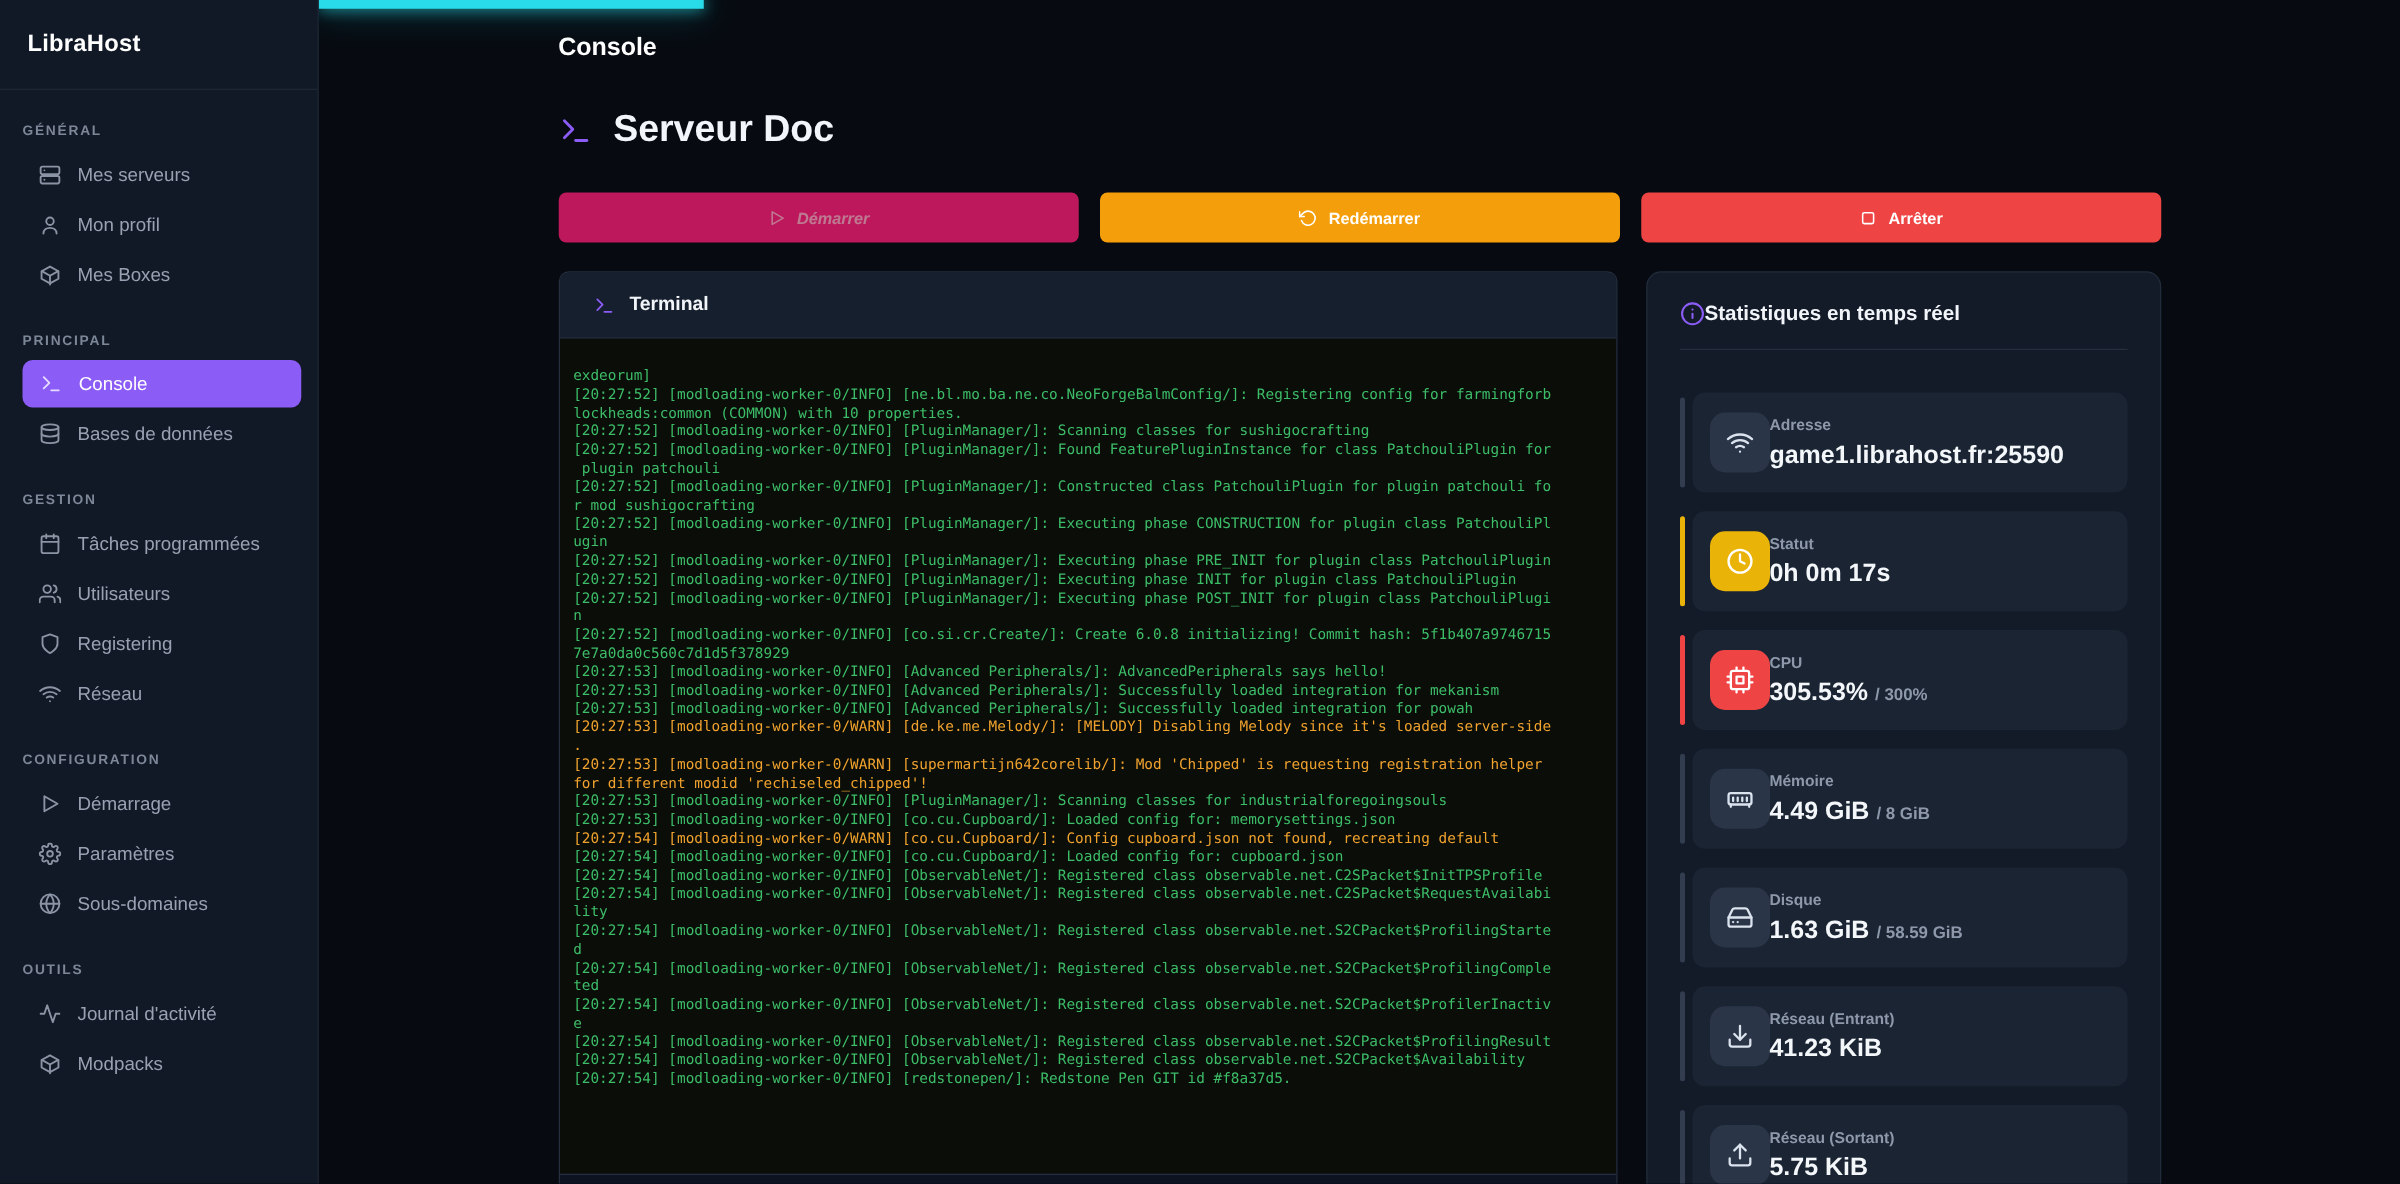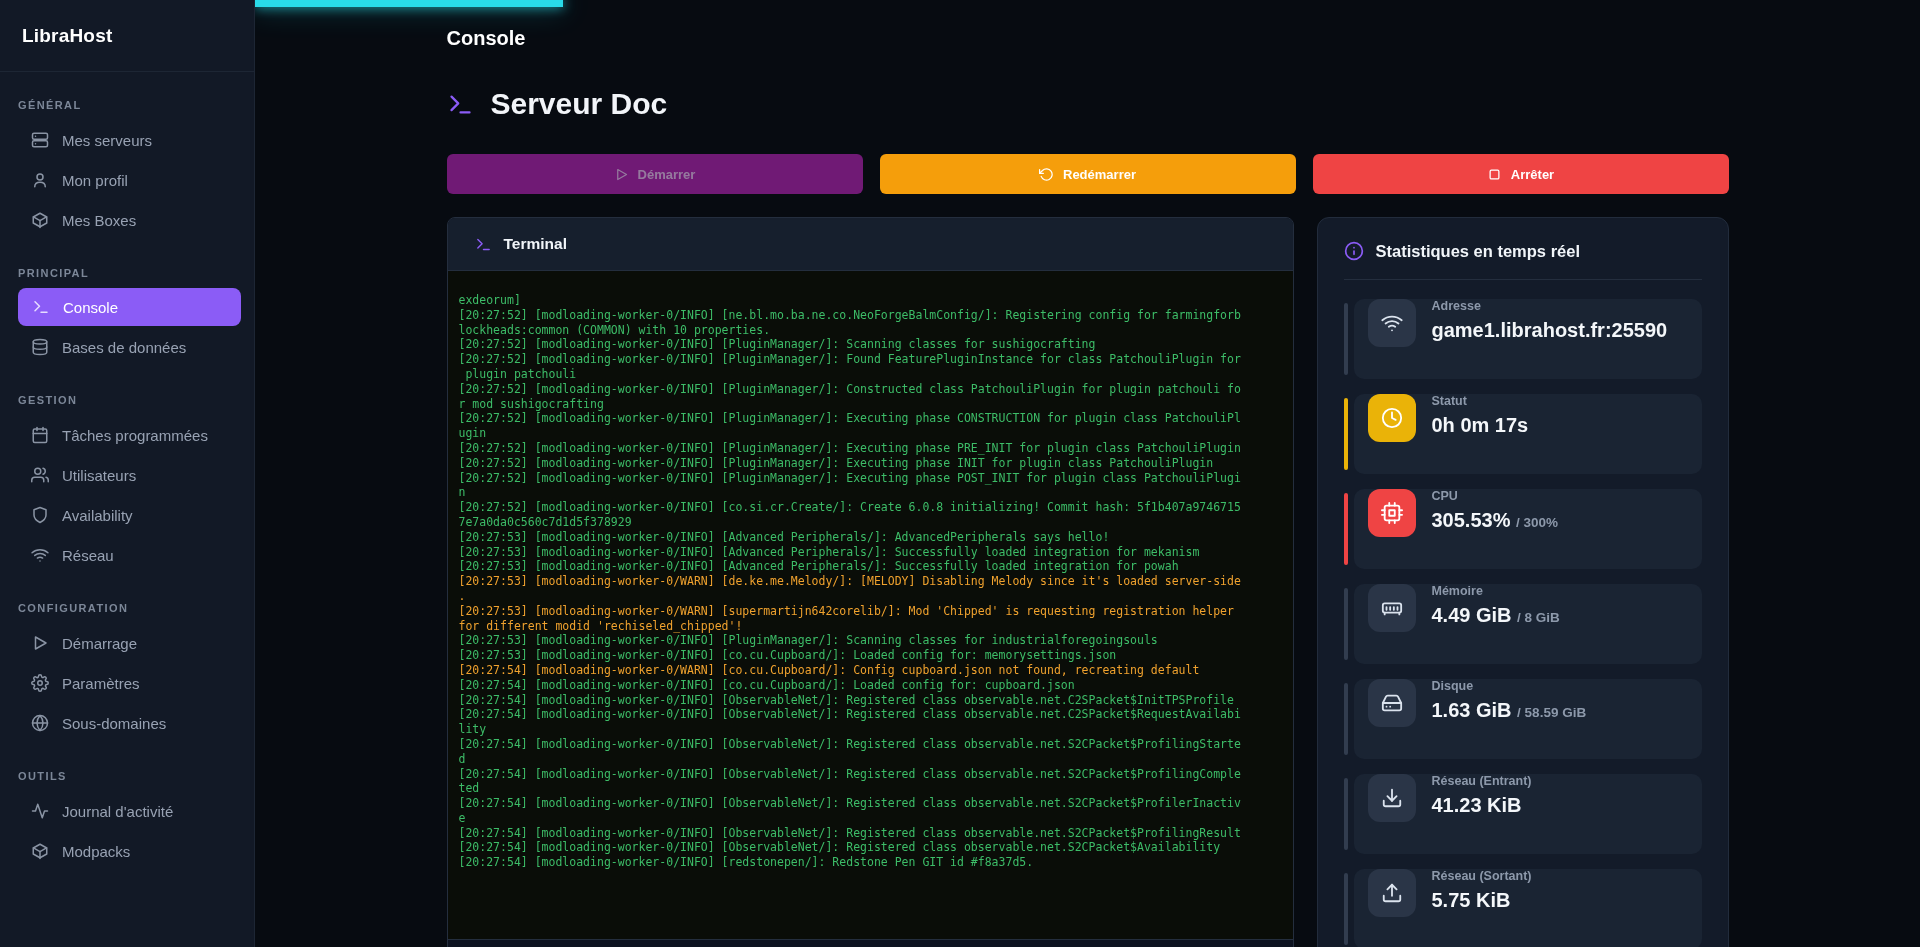--- a/index.html
+++ b/index.html
@@ -33,21 +33,21 @@
   .topbar-title { color:#ffffff; font-size:20px; font-weight:bold; margin-bottom:37px; }
   .server-title-row { display:flex; align-items:center; gap:17px; margin-bottom:33px; }
   .server-title-row .icon { color:#8b5cf6; }
   .server-title-row .icon svg { width:27px; height:27px; }
   .server-title { color:#f2f5f9; font-size:30px; font-weight:bold; }
 
   .actions-row { display:flex; gap:17px; margin-bottom:23px; }
   .btn { flex:1; height:40px; border:none; border-radius:6px; display:flex; align-items:center; justify-content:center;
          gap:9px; font-family:inherit; font-size:13px; font-weight:bold; color:#fff; cursor:pointer; }
   .btn .icon svg { width:15px; height:15px; }
-  .btn-start { background:#701a75; color:rgba(190,227,203,.48); }
+  .btn-start { background:#be185d; color:rgba(190,227,203,.48);font-style:italic; }
   .btn-start .icon { color:rgba(190,227,203,.48); }
   .btn-restart { background:#f59e0b; }
   .btn-stop { background:#ef4444; }
 
   .content-row { display:flex; gap:23px; align-items:flex-start; }
 
   
   .terminal-panel { flex:1; background:#10161f; border:1px solid #242e3e; border-radius:8px; overflow:hidden; }
   .terminal-header { background:#161f2d; padding:17px 27px; display:flex; align-items:center; gap:12px; border-bottom:1px solid #242e3e; }
   .terminal-header .icon { color:#8b5cf6; }
@@ -55,26 +55,26 @@
   .terminal-title { color:#f1f5f9; font-size:15.5px; font-weight:bold; }
   .terminal-body { background:#0a0d08; height:668px; padding:22px 15px 0 11px; overflow:hidden;
                    font-family:"DejaVu Sans Mono","Liberation Mono",monospace; font-size:11.5px; line-height:14.8px; color:#3dbd68; }
   .log-line { white-space:pre; }
   .log-line.warn { color:#f0a22e; }
   .terminal-footer { height:30px; background:#0d1320; border-top:1px solid #242e3e; }
 
   
   .stats-panel { width:412px; min-width:412px; background:#131b29; border:1px solid #222c3c; border-radius:12px;
                  padding:23px 26px; height:858px; }
-  .stats-header { display:flex; align-items:center; gap:12px; padding-bottom:18px; border-bottom:1px solid #242e3e; margin-bottom:19px; }
+  .stats-header { display:flex; align-items:center; gap:0; padding-bottom:18px; border-bottom:1px solid #242e3e; margin-bottom:34px; }
   .stats-header .icon { color:#8b5cf6; }
   .stats-header .icon svg { width:20px; height:20px; }
   .stats-title { color:#f1f5f9; font-size:16.5px; font-weight:bold; }
   .stat-card { position:relative; margin-left:10px; height:80px; margin-bottom:15px; background:#1a2433; border-radius:10px;
-               display:flex; gap:16px; padding:0 14px; }
+               display:flex; align-items:center; padding:0 14px; }
   .stat-accent { position:absolute; left:-10px; top:4px; bottom:4px; width:4px; border-radius:3px; background:#323d4f; }
   .stat-accent.yellow { background:#eab308; }
   .stat-accent.red { background:#ef4444; }
   .stat-iconbox { width:48px; height:48px; min-width:48px; border-radius:12px; background:#2a3547; color:#dbe3ee;
                   display:flex; align-items:center; justify-content:center; }
   .stat-iconbox svg { width:22px; height:22px; }
   .stat-iconbox.yellow { background:#eab308; color:#ffffff; }
   .stat-iconbox.red { background:#ef4444; color:#ffffff; }
   .stat-label { color:#8d99ab; font-size:12.5px; font-weight:bold; margin-bottom:6px; }
   .stat-value { color:#f4f7fa; font-size:20px; font-weight:bold; }
@@ -159,21 +159,21 @@
           </svg>
         </span>
         <span>Utilisateurs</span>
       </div>
       <div class="nav-item">
         <span class="icon">
           <svg viewBox="0 0 24 24" fill="none" stroke="currentColor" stroke-width="2" stroke-linecap="round" stroke-linejoin="round">
             <path d="M12 22s8-4 8-10V5l-8-3-8 3v7c0 6 8 10 8 10z"></path>
           </svg>
         </span>
-        <span>Availability</span>
+        <span>Registering</span>
       </div>
       <div class="nav-item">
         <span class="icon">
           <svg viewBox="0 0 24 24" fill="none" stroke="currentColor" stroke-width="2" stroke-linecap="round" stroke-linejoin="round">
             <path d="M1.42 9a16 16 0 0 1 21.16 0"></path>
             <path d="M5 12.55a11 11 0 0 1 14.08 0"></path>
             <path d="M8.53 16.11a6 6 0 0 1 6.95 0"></path>
             <line x1="12" y1="20" x2="12.01" y2="20"></line>
           </svg>
         </span>

